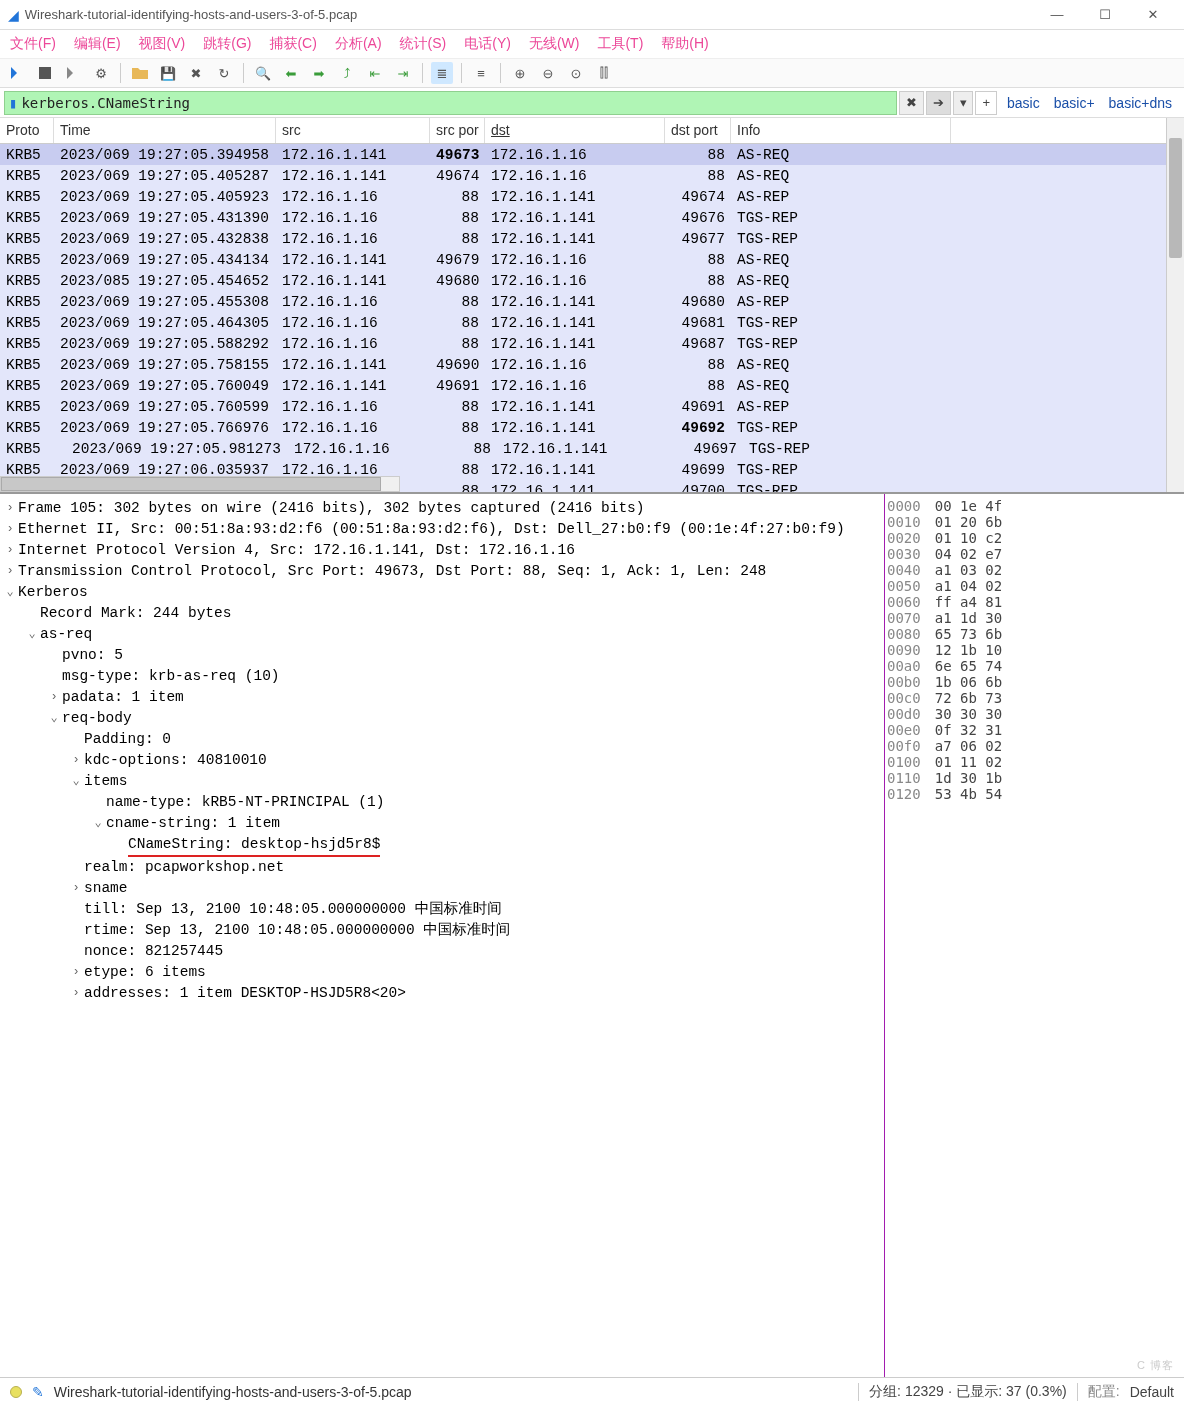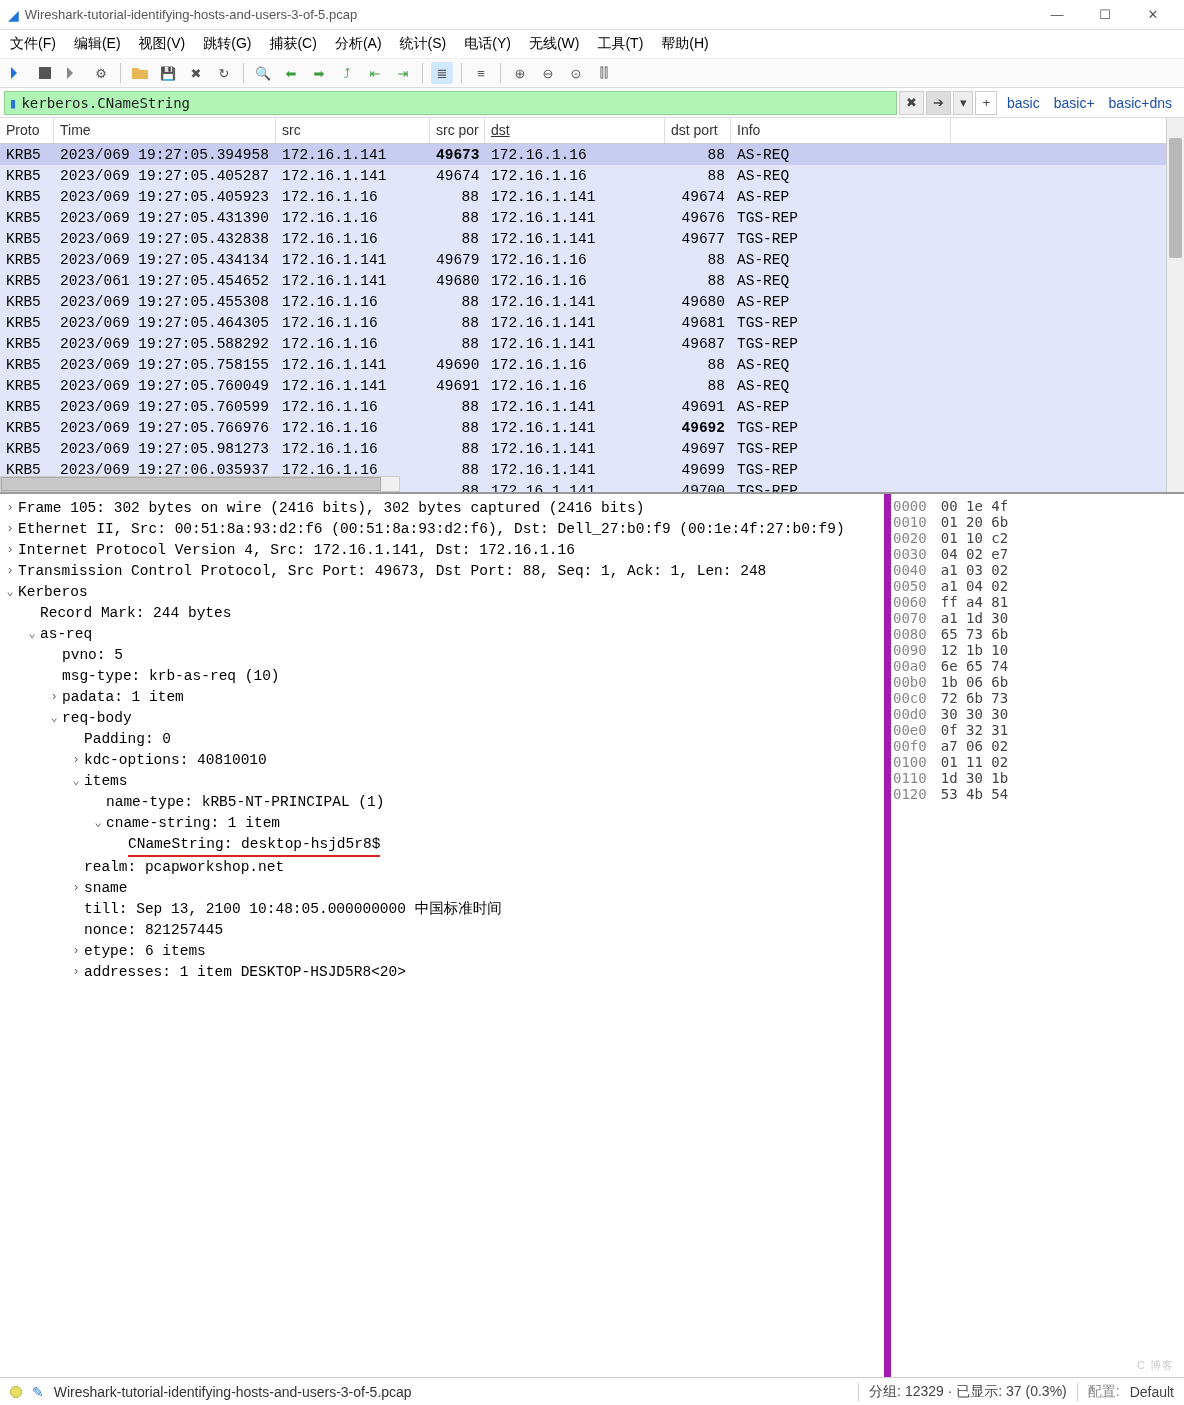--- a/index.html
+++ b/index.html
@@ -2,21 +2,21 @@
 <html><head>
 <meta charset="utf-8">
 <style>
   * { box-sizing: border-box; margin: 0; padding: 0; }
   body { font-family: "Segoe UI", Tahoma, sans-serif; font-size: 13px; background: #fff; width: 1184px; height: 1405px; overflow: hidden; display:flex; flex-direction:column;}
   .titlebar { height: 30px; background: #fff; border-bottom: 1px solid #ddd; display: flex; align-items: center; padding: 0 8px; }
   .titlebar .fin { color: #2175d9; margin-right: 6px; font-size: 14px; }
   .titlebar .title { flex: 1; color: #555; font-size: 13px; }
   .winbtns { display:flex; gap: 2px; }
   .winbtn { width: 46px; height: 28px; display:flex; align-items:center; justify-content:center; color:#555; }
-  .menubar { height: 28px; display:flex; align-items:center; padding: 0 10px; gap: 18px; color:#000000; font-size: 14px; }
+  .menubar { height: 28px; display:flex; align-items:center; padding: 0 10px; gap: 18px; color:#ec4899; font-size: 14px; }
   .menuitem { cursor:default; }
   .toolbar { height: 30px; border-top:1px solid #eee; border-bottom:1px solid #ddd; display:flex; align-items:center; padding: 0 6px; gap: 6px; background:#fafafa;}
   .tbtn { width:22px; height:22px; display:flex; align-items:center; justify-content:center; color:#555; border-radius:2px;}
   .tsep{ width:1px; height:20px; background:#ccc; margin:0 2px;}
   .filterbar { height: 30px; display:flex; align-items:center; padding: 2px 4px; gap:2px; border-bottom:1px solid #ddd;}
   .filterinput { flex:1; height:24px; background:#b0f5b5; border:1px solid #8fd08f; display:flex; align-items:center; padding:0 4px; font-family: Consolas, monospace; font-size:14px; color:#222;}
   .filterinput .bookmark{ color:#2175d9; margin-right:4px;}
   .filterctl{ height:24px; padding:0 6px; display:flex; align-items:center; background:#eee; border:1px solid #ccc; color:#444;}
   .filterlinks{ display:flex; gap:14px; padding:0 8px; color:#1a4fa8; font-size:14px;}
   .packetlist-wrap{ display:flex; height: 375px; border-bottom:1px solid #999;}
@@ -31,21 +31,21 @@
   .scrollx{ position:absolute; bottom:0; left:0; width:400px; height:16px; background:#f0f0f0; border:1px solid #ccc;}
   .scrollx .thumb{position:absolute; left:0; top:0; bottom:0; width:380px; background:#c8c8c8; border:1px solid #aaa;}
   .vscroll{ width:18px; background:#f0f0f0; border-left:1px solid #ccc; position:relative;}
   .vscroll .thumb{position:absolute; left:2px; right:2px; top:20px; height:120px; background:#b8b8b8; border-radius:2px;}
   .lower{ flex:1; display:flex; border-top:1px solid #999;}
   .tree{ flex:1; font-family: Consolas, "Courier New", monospace; font-size:14.5px; padding:4px 2px; overflow:hidden; line-height:21px;}
   .tree .row{ display:flex; align-items:center; white-space:nowrap;}
   .tree .tw{ width:16px; text-align:center; color:#666; font-size:12px; user-select:none;}
   .tree .ind{display:inline-block;}
   .underline-red{ border-bottom:2px solid #d22; display:inline-block;}
-  .hexwrap{ width:300px; border-left:7px solid #a21caf; padding:4px 2px; font-family: Consolas, monospace; font-size:14px; color:#444; overflow:hidden;}
+  .hexwrap{ width:300px; border-left:1px solid #a21caf; padding:4px 2px; font-family: Consolas, monospace; font-size:14px; color:#444; overflow:hidden;}
   .hexwrap .hr{ display:flex; gap:14px; white-space:nowrap;}
   .hexwrap .off{ color:#888;}
   .statusbar{ height:28px; border-top:1px solid #ccc; display:flex; align-items:center; padding:0 10px; gap:10px; font-size:14px; color:#444;}
   .statusbar .dot{ width:12px; height:12px; border-radius:50%; background:#e8e060; border:1px solid #b8b050;}
   .statusbar .file{ flex:1; color:#333;}
   .statusbar .sep{ width:1px; height:18px; background:#ccc;}
   .folder-icon{fill:#e8b858;}
   .gray{color:#888;}
   .watermark{position:absolute; right:10px; bottom:32px; color:#ccc; font-size:11px; letter-spacing:1px; pointer-events:none;}
 </style>
@@ -197,21 +197,21 @@
           <div class="pc" style="width: 54px;">KRB5</div>
           <div class="pc" style="width: 222px;">2023/069 19:27:05.434134</div>
           <div class="pc" style="width: 154px;">172.16.1.141</div>
           <div class="pc r" style="width: 55px;">49679</div>
           <div class="pc" style="width: 180px;">172.16.1.16</div>
           <div class="pc r" style="width: 66px;">88</div>
           <div class="pc" style="width: 220px;">AS-REQ</div>
         </div>
         <div class="plrow">
           <div class="pc" style="width: 54px;">KRB5</div>
-          <div class="pc" style="width: 222px;">2023/061 19:27:05.454652</div>
+          <div class="pc" style="width: 222px;">2023/085 19:27:05.454652</div>
           <div class="pc" style="width: 154px;">172.16.1.141</div>
           <div class="pc r" style="width: 55px;">49680</div>
           <div class="pc" style="width: 180px;">172.16.1.16</div>
           <div class="pc r" style="width: 66px;">88</div>
           <div class="pc" style="width: 220px;">AS-REQ</div>
         </div>
         <div class="plrow">
           <div class="pc" style="width: 54px;">KRB5</div>
           <div class="pc" style="width: 222px;">2023/069 19:27:05.455308</div>
           <div class="pc" style="width: 154px;">172.16.1.16</div>
@@ -269,21 +269,21 @@
           <div class="pc" style="width: 54px;">KRB5</div>
           <div class="pc" style="width: 222px;">2023/069 19:27:05.766976</div>
           <div class="pc" style="width: 154px;">172.16.1.16</div>
           <div class="pc r" style="width: 55px;">88</div>
           <div class="pc" style="width: 180px;">172.16.1.141</div>
           <div class="pc r" style="width: 66px; font-weight: bold;">49692</div>
           <div class="pc" style="width: 220px;">TGS-REP</div>
         </div>
         <div class="plrow">
           <div class="pc" style="width: 54px;">KRB5</div>
-          <div class="pc" style="width: 222px;">2023/069 19:27:05.981273</div>
+          <div class="pc" style="width: 222px; margin-left: 12px;">2023/069 19:27:05.981273</div>
           <div class="pc" style="width: 154px;">172.16.1.16</div>
           <div class="pc r" style="width: 55px;">88</div>
           <div class="pc" style="width: 180px;">172.16.1.141</div>
           <div class="pc r" style="width: 66px;">49697</div>
           <div class="pc" style="width: 220px;">TGS-REP</div>
         </div>
         <div class="plrow">
           <div class="pc" style="width: 54px;">KRB5</div>
           <div class="pc" style="width: 222px;">2023/069 19:27:06.035937</div>
           <div class="pc" style="width: 154px;">172.16.1.16</div>
@@ -405,20 +405,25 @@
       </div>
       <div class="row">
         <span class="ind" style="width: 66px;"></span>
         <span class="tw">›</span>
         <span>sname</span>
       </div>
       <div class="row">
         <span class="ind" style="width: 66px;"></span>
         <span class="tw"></span>
         <span>till: Sep 13, 2100 10:48:05.000000000 中国标准时间</span>
+      </div>
+      <div class="row">
+        <span class="ind" style="width: 66px;"></span>
+        <span class="tw"></span>
+        <span>rtime: Sep 13, 2100 10:48:05.000000000 中国标准时间</span>
       </div>
       <div class="row">
         <span class="ind" style="width: 66px;"></span>
         <span class="tw"></span>
         <span>nonce: 821257445</span>
       </div>
       <div class="row">
         <span class="ind" style="width: 66px;"></span>
         <span class="tw">›</span>
         <span>etype: 6 items</span>

